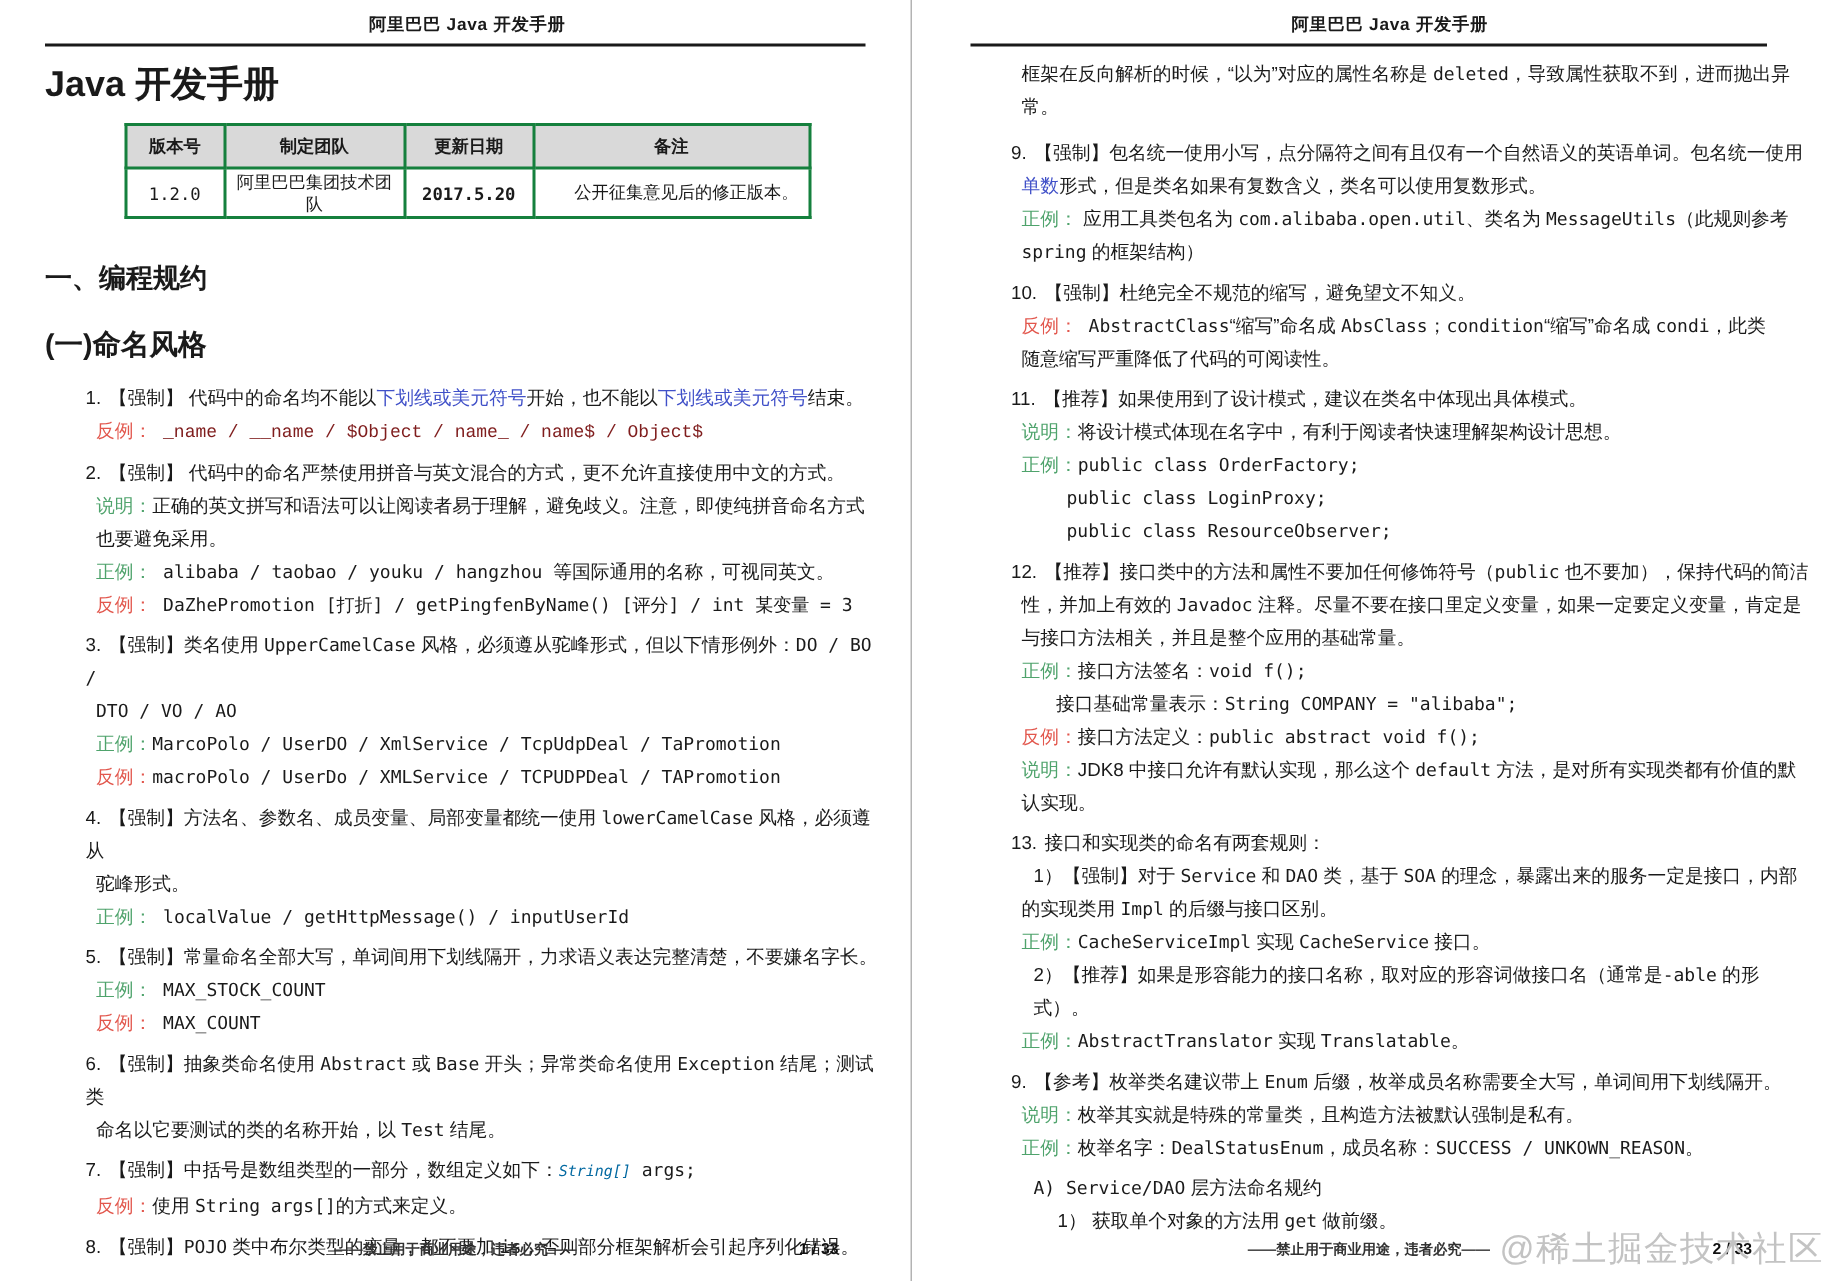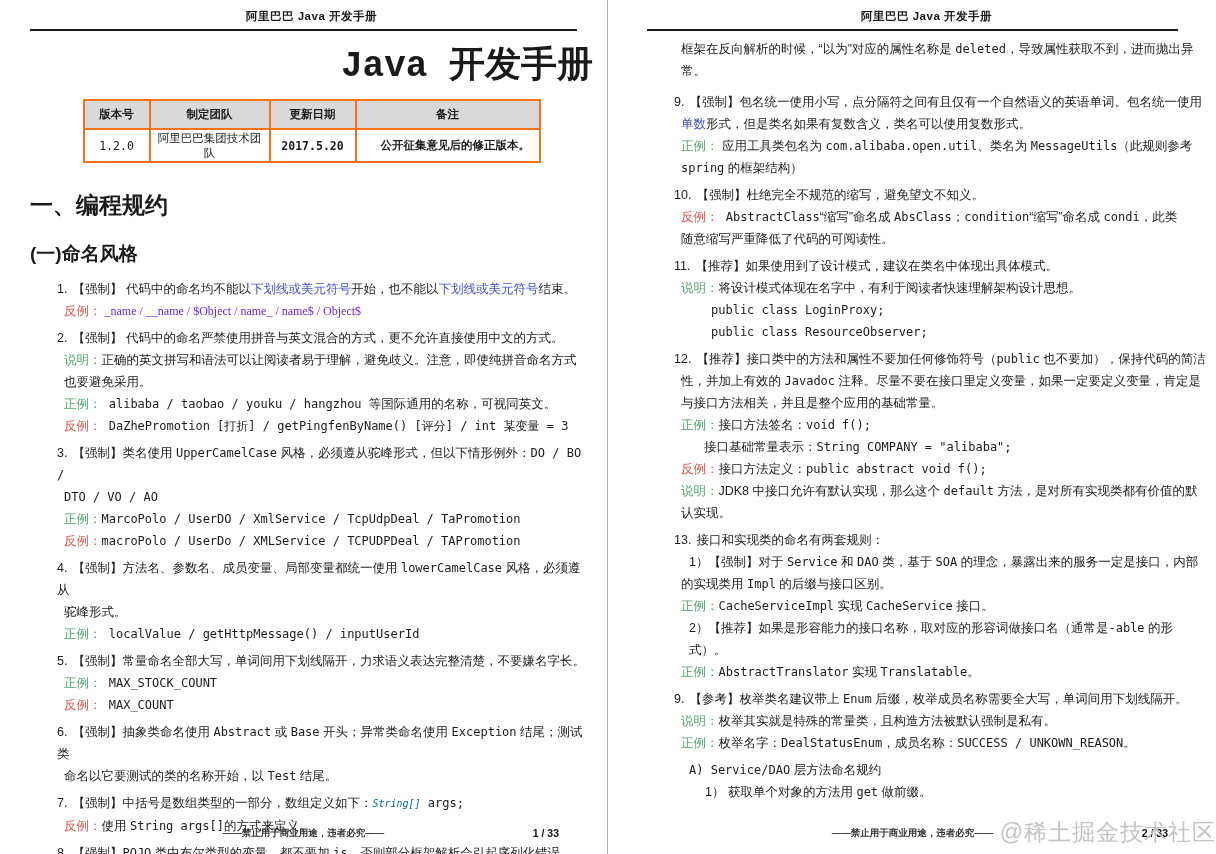--- a/index.html
+++ b/index.html
@@ -6,45 +6,45 @@
   .stage{position:relative;width:1216px;height:854px;background:#ffffff;overflow:hidden;
          font-family:"Liberation Sans",sans-serif;color:#1a1a1a;}
   .page{position:absolute;top:0;height:854px;box-sizing:border-box;}
   .page-left{left:0;width:608px;border-right:1px solid #b3b3b3;padding:0 14px 0 30px;}
   .page-right{left:609px;width:607px;padding:0 10px 0 38px;}
   .page-header{text-align:center;padding-top:9px;font-size:11.5px;font-weight:bold;letter-spacing:0.5px;}
   .header-rule{height:0;border-bottom:2px solid #1a1a1a;margin-top:5px;}
   .page-left .header-rule{margin-right:16px;}
   .page-right .header-rule{margin-right:28px;}
 
-  .doc-title{text-align:right;font-size:36px;font-weight:bold;margin:9px 0 10px 0;
-             font-family:Liberation Mono, monospace;}
+  .doc-title{text-align:left;font-size:24px;font-weight:bold;margin:9px 0 10px 0;
+             font-family:Liberation Sans, sans-serif;}
   table.version{margin:0 auto;border-collapse:collapse;font-size:11.5px;table-layout:fixed;}
-  table.version th,table.version td{border:2px solid #f97316;text-align:center;padding:0 4px;}
+  table.version th,table.version td{border:2px solid #15803d;text-align:center;padding:0 4px;}
   table.version th{background:#d9d9d9;height:27px;font-weight:bold;}
   table.version td{height:31px;}
   .mono{font-family:"DejaVu Sans Mono",monospace;}
   .bold{font-weight:bold;}
 
-  .section-title{font-size:23px;font-weight:bold;margin:27px 0 0 0;}
+  .section-title{font-size:18px;font-weight:bold;margin:27px 0 0 0;}
   .subsection-title{font-size:19px;font-weight:bold;margin:20px 0 11px 0;}
 
   .items{font-size:12.5px;}
   .item{position:relative;margin-bottom:5px;}
   .iline{line-height:22px;padding-left:34px;}
   .iline.first{padding-left:27px;}
   .inum{margin-right:5px;}
   .cont-lines{font-size:12.5px;margin-top:7px;margin-bottom:9px;}
 
   .sg-b{color:#4050c8;}
   .sg-bc{color:#0369a1;font-family:"DejaVu Sans Mono",monospace;font-size:10px;font-style:italic;}
   .sg-rl{color:#e2574d;}
   .sg-gl{color:#4fa36c;}
   .sg-c{font-family:"DejaVu Sans Mono",monospace;font-size:12px;}
-  .sg-rc{color:#6d28d9;font-family:Liberation Serif, serif;font-size:12px;}
+  .sg-rc{color:#7f1d1d;font-family:Liberation Mono, monospace;font-size:12px;}
 
   .page-footer{position:absolute;bottom:13px;left:30px;right:30px;height:14px;
                font-size:9.5px;font-weight:bold;color:#333;}
   .fcenter{display:block;text-align:center;}
   .fnum{position:absolute;right:18px;top:0;font-size:10.5px;color:#111;}
   .watermark{position:absolute;right:0;bottom:6px;font-size:23px;color:#c3c3c3;
              letter-spacing:1px;z-index:5;}
 </style>
 </head>
 <body>
@@ -68,21 +68,21 @@
           <tr>
         <th>版本号</th>
         <th>制定团队</th>
         <th>更新日期</th>
         <th>备注</th>
       </tr>
       <tr>
         <td class="mono">1.2.0</td>
         <td>阿里巴巴集团技术团队</td>
         <td class="mono bold">2017.5.20</td>
-        <td style="text-align:left;padding-left:24px;font-weight:bold;">公开征集意见后的修正版本。</td>
+        <td style="text-align:center;padding-left:24px;">公开征集意见后的修正版本。</td>
       </tr>
     </tbody>
       </table>
 
     <div class="section-title">一、编程规约</div>
     <div class="subsection-title">(一)命名风格</div>
 
     <div class="items">
         <div class="item">
           <div class="iline first"><span class="inum">1.</span><span>【强制】 代码中的命名均不能以</span><span class="sg-b">下划线或美元符号</span><span>开始，也不能以</span><span class="sg-b">下划线或美元符号</span><span>结束。</span></div>
@@ -148,20 +148,21 @@
           <div class="iline"><span class="sg-c">spring</span><span> 的框架结构）</span></div>
         </div>
         <div class="item">
           <div class="iline first"><span class="inum">10.</span><span>【强制】杜绝完全不规范的缩写，避免望文不知义。</span></div>
           <div class="iline"><span class="sg-rl">反例：</span><span class="sg-c"> AbstractClass</span><span>“缩写”命名成 </span><span class="sg-c">AbsClass</span><span>；</span><span class="sg-c">condition</span><span>“缩写”命名成 </span><span class="sg-c">condi</span><span>，此类</span></div>
           <div class="iline"><span>随意缩写严重降低了代码的可阅读性。</span></div>
         </div>
         <div class="item">
           <div class="iline first"><span class="inum">11.</span><span>【推荐】如果使用到了设计模式，建议在类名中体现出具体模式。</span></div>
           <div class="iline"><span class="sg-gl">说明：</span><span>将设计模式体现在名字中，有利于阅读者快速理解架构设计思想。</span></div>
+          <div class="iline"><span class="sg-gl">正例：</span><span class="sg-c">public class OrderFactory;</span></div>
           <div class="iline" style="padding-left: 64px;"><span class="sg-c">public class LoginProxy;</span></div>
           <div class="iline" style="padding-left: 64px;"><span class="sg-c">public class ResourceObserver;</span></div>
         </div>
         <div class="item">
           <div class="iline first"><span class="inum">12.</span><span>【推荐】接口类中的方法和属性不要加任何修饰符号（</span><span class="sg-c">public</span><span> 也不要加），保持代码的简洁</span></div>
           <div class="iline"><span>性，并加上有效的 </span><span class="sg-c">Javadoc</span><span> 注释。尽量不要在接口里定义变量，如果一定要定义变量，肯定是</span></div>
           <div class="iline"><span>与接口方法相关，并且是整个应用的基础常量。</span></div>
           <div class="iline"><span class="sg-gl">正例：</span><span>接口方法签名：</span><span class="sg-c">void f();</span></div>
           <div class="iline" style="padding-left: 57px;"><span>接口基础常量表示：</span><span class="sg-c">String COMPANY = "alibaba";</span></div>
           <div class="iline"><span class="sg-rl">反例：</span><span>接口方法定义：</span><span class="sg-c">public abstract void f();</span></div>

